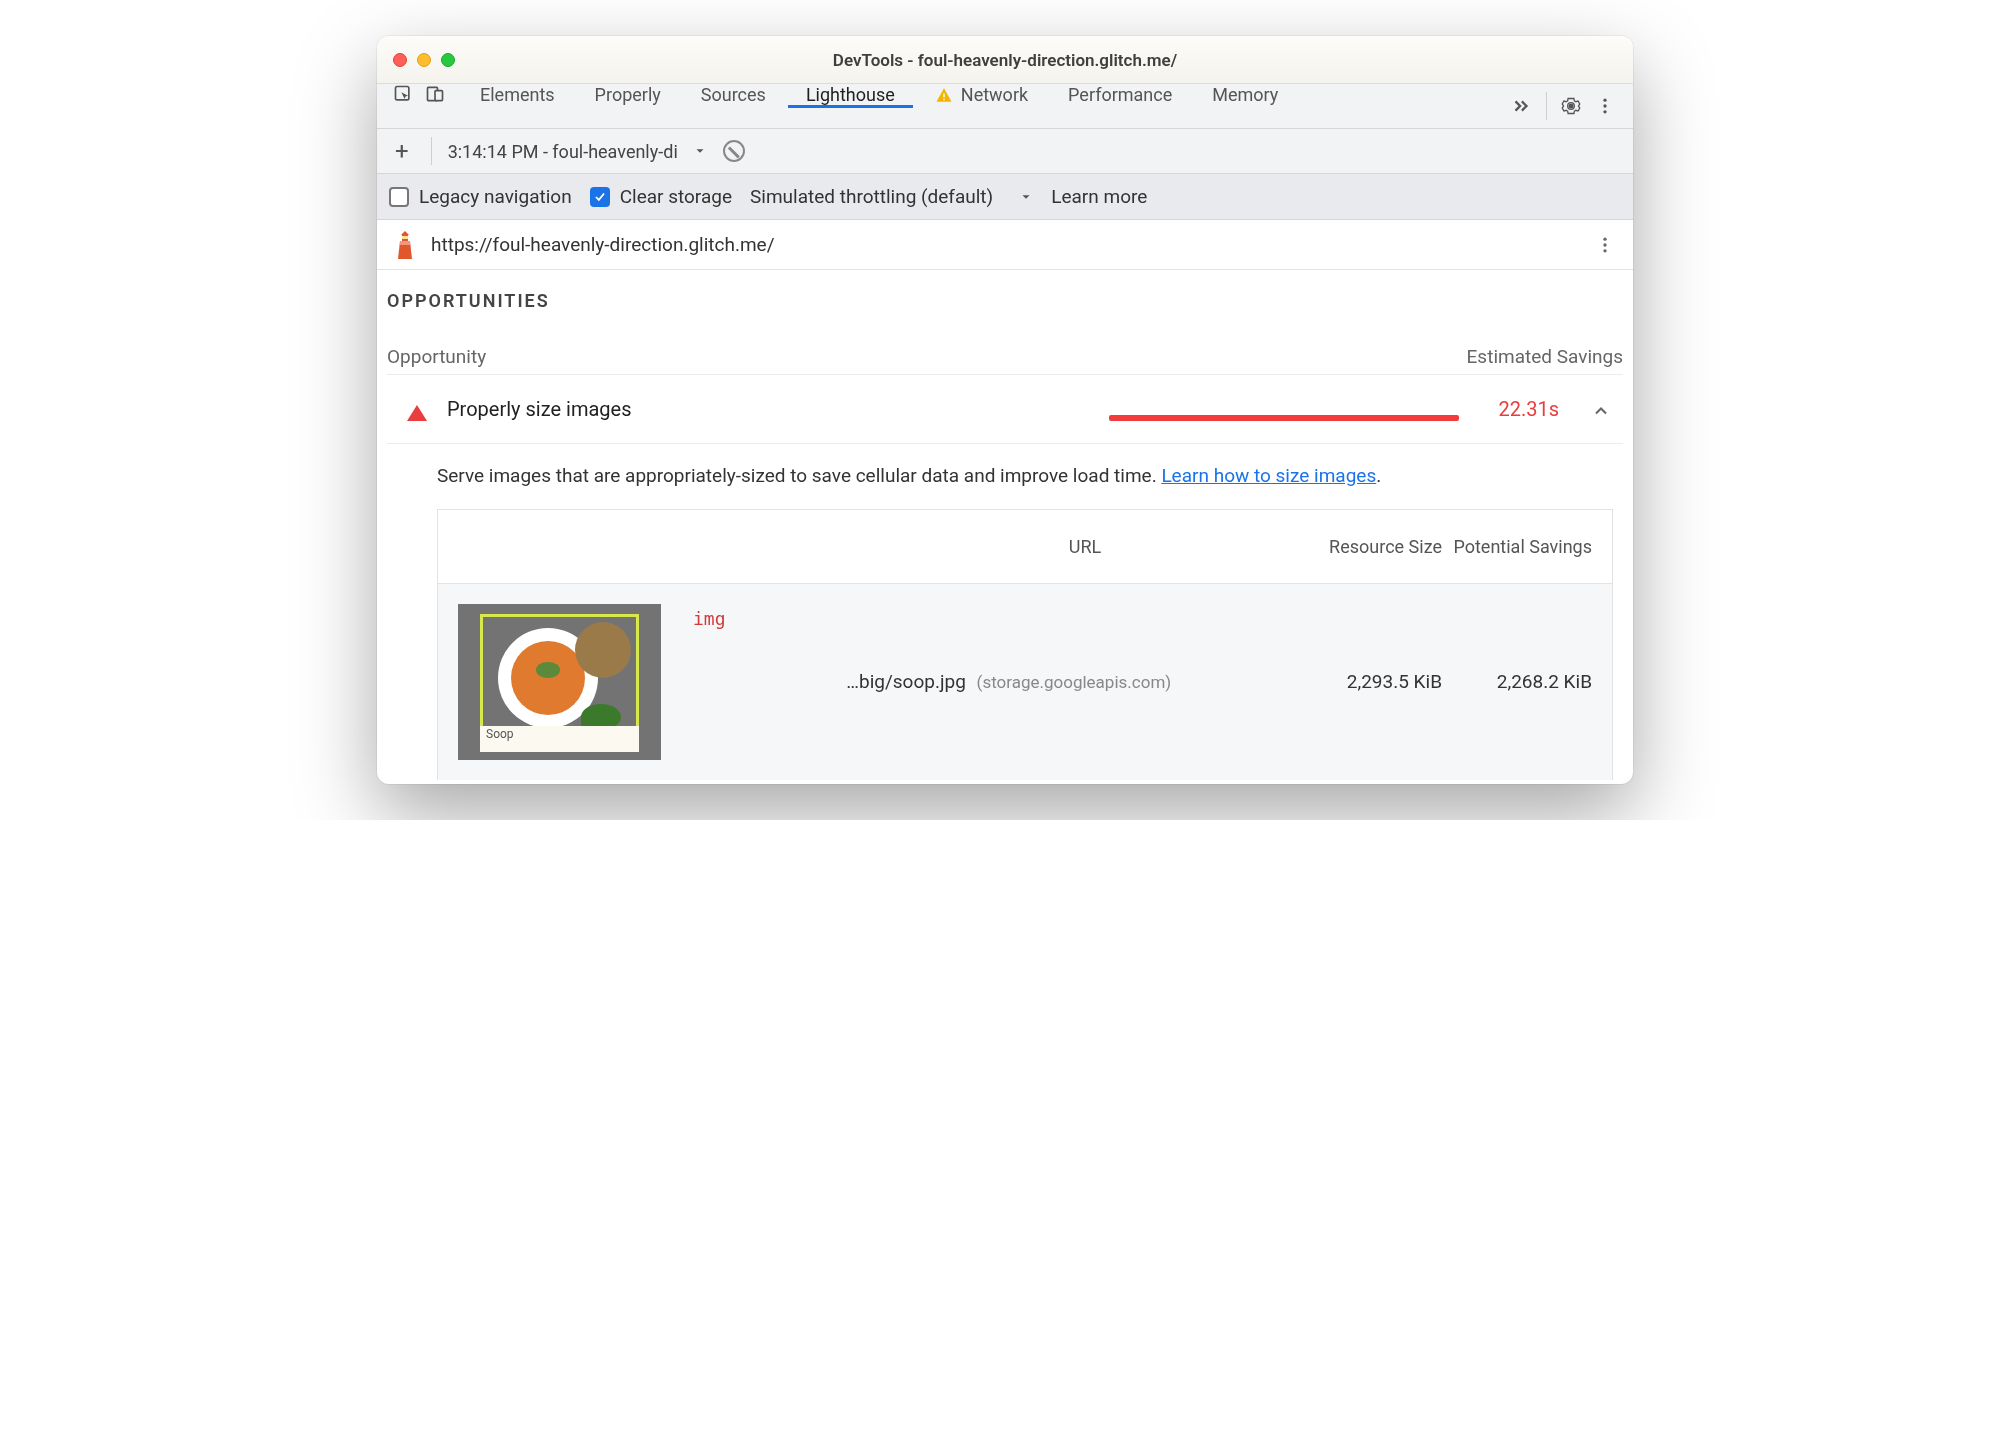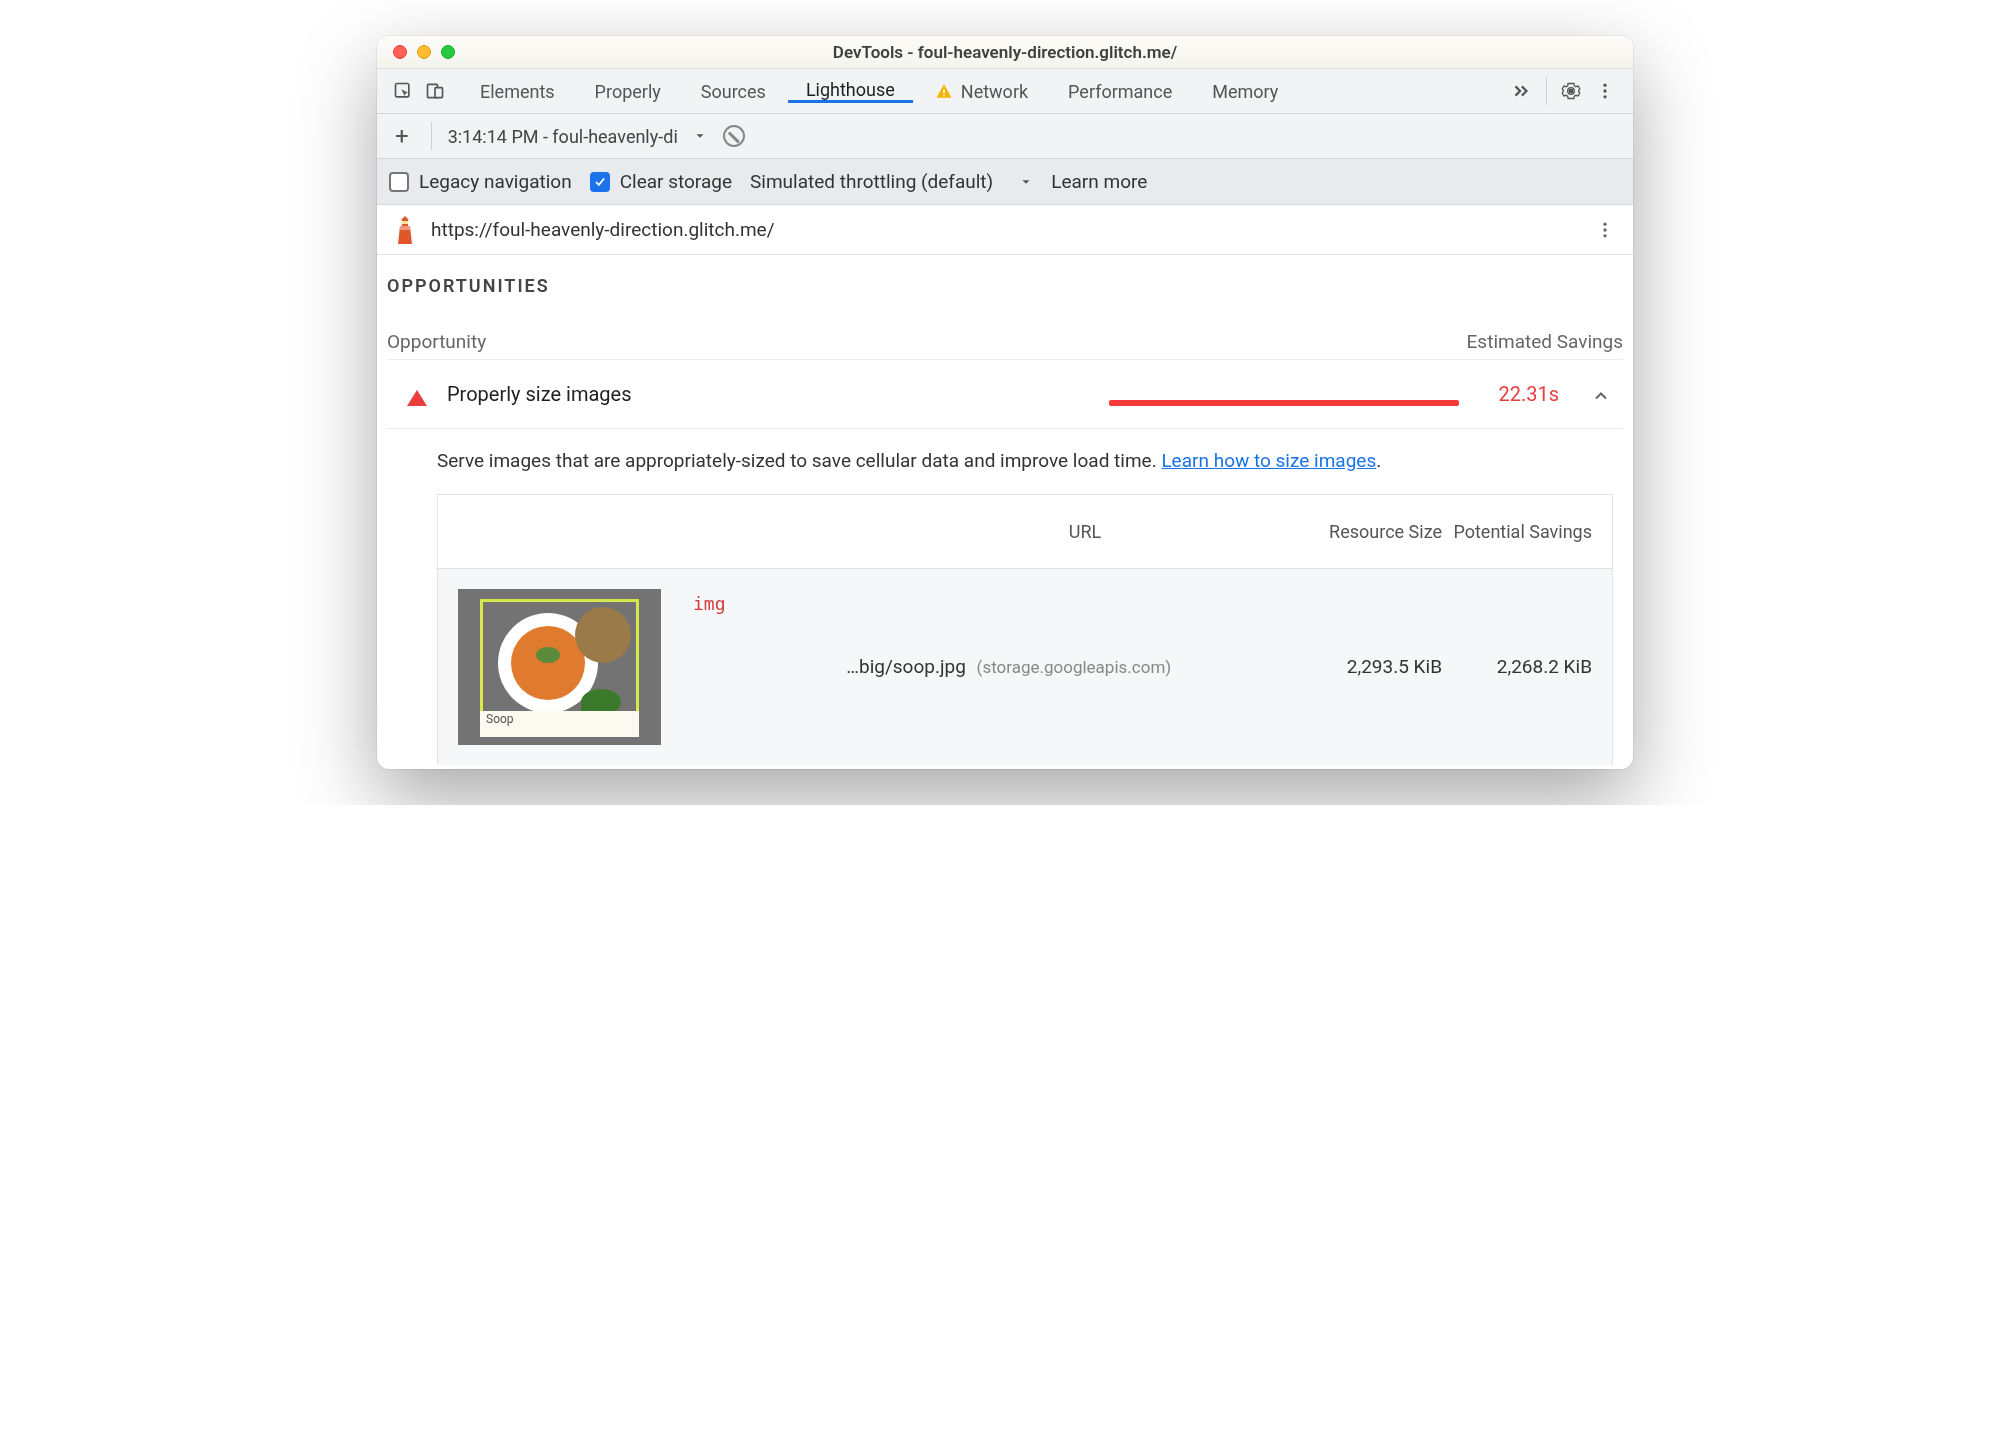--- a/index.html
+++ b/index.html
@@ -1,25 +1,25 @@
 <!DOCTYPE html>
 <html><head>
 <meta charset="utf-8">
 <style>
 html,body{margin:0;padding:0;background:#fff;font-family:-apple-system,BlinkMacSystemFont,"Segoe UI",Roboto,Helvetica,Arial,sans-serif;font-size:20px;color:#333;-webkit-font-smoothing:antialiased}
 *{box-sizing:border-box}
 .window{width:1256px;margin:36px auto;background:#fff;border-radius:12px;box-shadow:0 30px 80px rgba(0,0,0,.35),0 0 0 1px rgba(0,0,0,.05);overflow:hidden}
-.titlebar{height:33px;display:flex;align-items:center;padding:0 16px;background:linear-gradient(#fdfcf8,#f5f3ee);border-bottom:1px solid #dedcd6;position:relative}
+.titlebar{height:48px;display:flex;align-items:center;padding:0 16px;background:linear-gradient(#fdfcf8,#f5f3ee);border-bottom:1px solid #dedcd6;position:relative}
 .traffic{display:flex;gap:10px;align-items:center}
 .dot{width:14px;height:14px;border-radius:50%}
 .red{background:#ff5f57;border:1px solid #e24238}
 .yellow{background:#ffbd2e;border:1px solid #e1a116}
 .green{background:#28c940;border:1px solid #18a92d}
 .title{position:absolute;left:0;right:0;text-align:center;font-weight:600;font-size:17px;color:#3f3f3f;pointer-events:none}
-.tabbar{height:45px;background:#f1f3f4;border-bottom:1px solid #d6d6d6;display:flex;align-items:center;padding:0 8px;gap:4px}
+.tabbar{height:45px;background:#f1f3f4;border-bottom:1px solid #d6d6d6;display:flex;align-items:flex-start;padding:0 8px;gap:4px}
 .tb-group{display:flex;align-items:center;gap:12px;padding:0 8px}
 .tb-icon{width:20px;height:20px;color:#555}
 .vsep{width:1px;background:#cfcfcf;margin:8px 0}
 .tab{display:flex;align-items:center;padding:0 18px;color:#555;font-size:18px;cursor:pointer;gap:8px}
 .tab.active{color:#1f1f1f;border-bottom:3px solid #1a73e8}
 .tb-right{margin-left:auto;display:flex;align-items:center;gap:14px;padding:0 10px}
 .db-chevrons{width:22px;height:22px;color:#555}
 .subbar{height:45px;background:#f1f3f4;border-bottom:1px solid #d6d6d6;display:flex;align-items:center;padding:0 12px;gap:16px;color:#444;font-size:18px}
 .plus{font-size:24px;color:#555;cursor:pointer;padding:0 6px}
 .run-sel{display:flex;align-items:center;gap:15px;cursor:pointer;max-width:280px}

